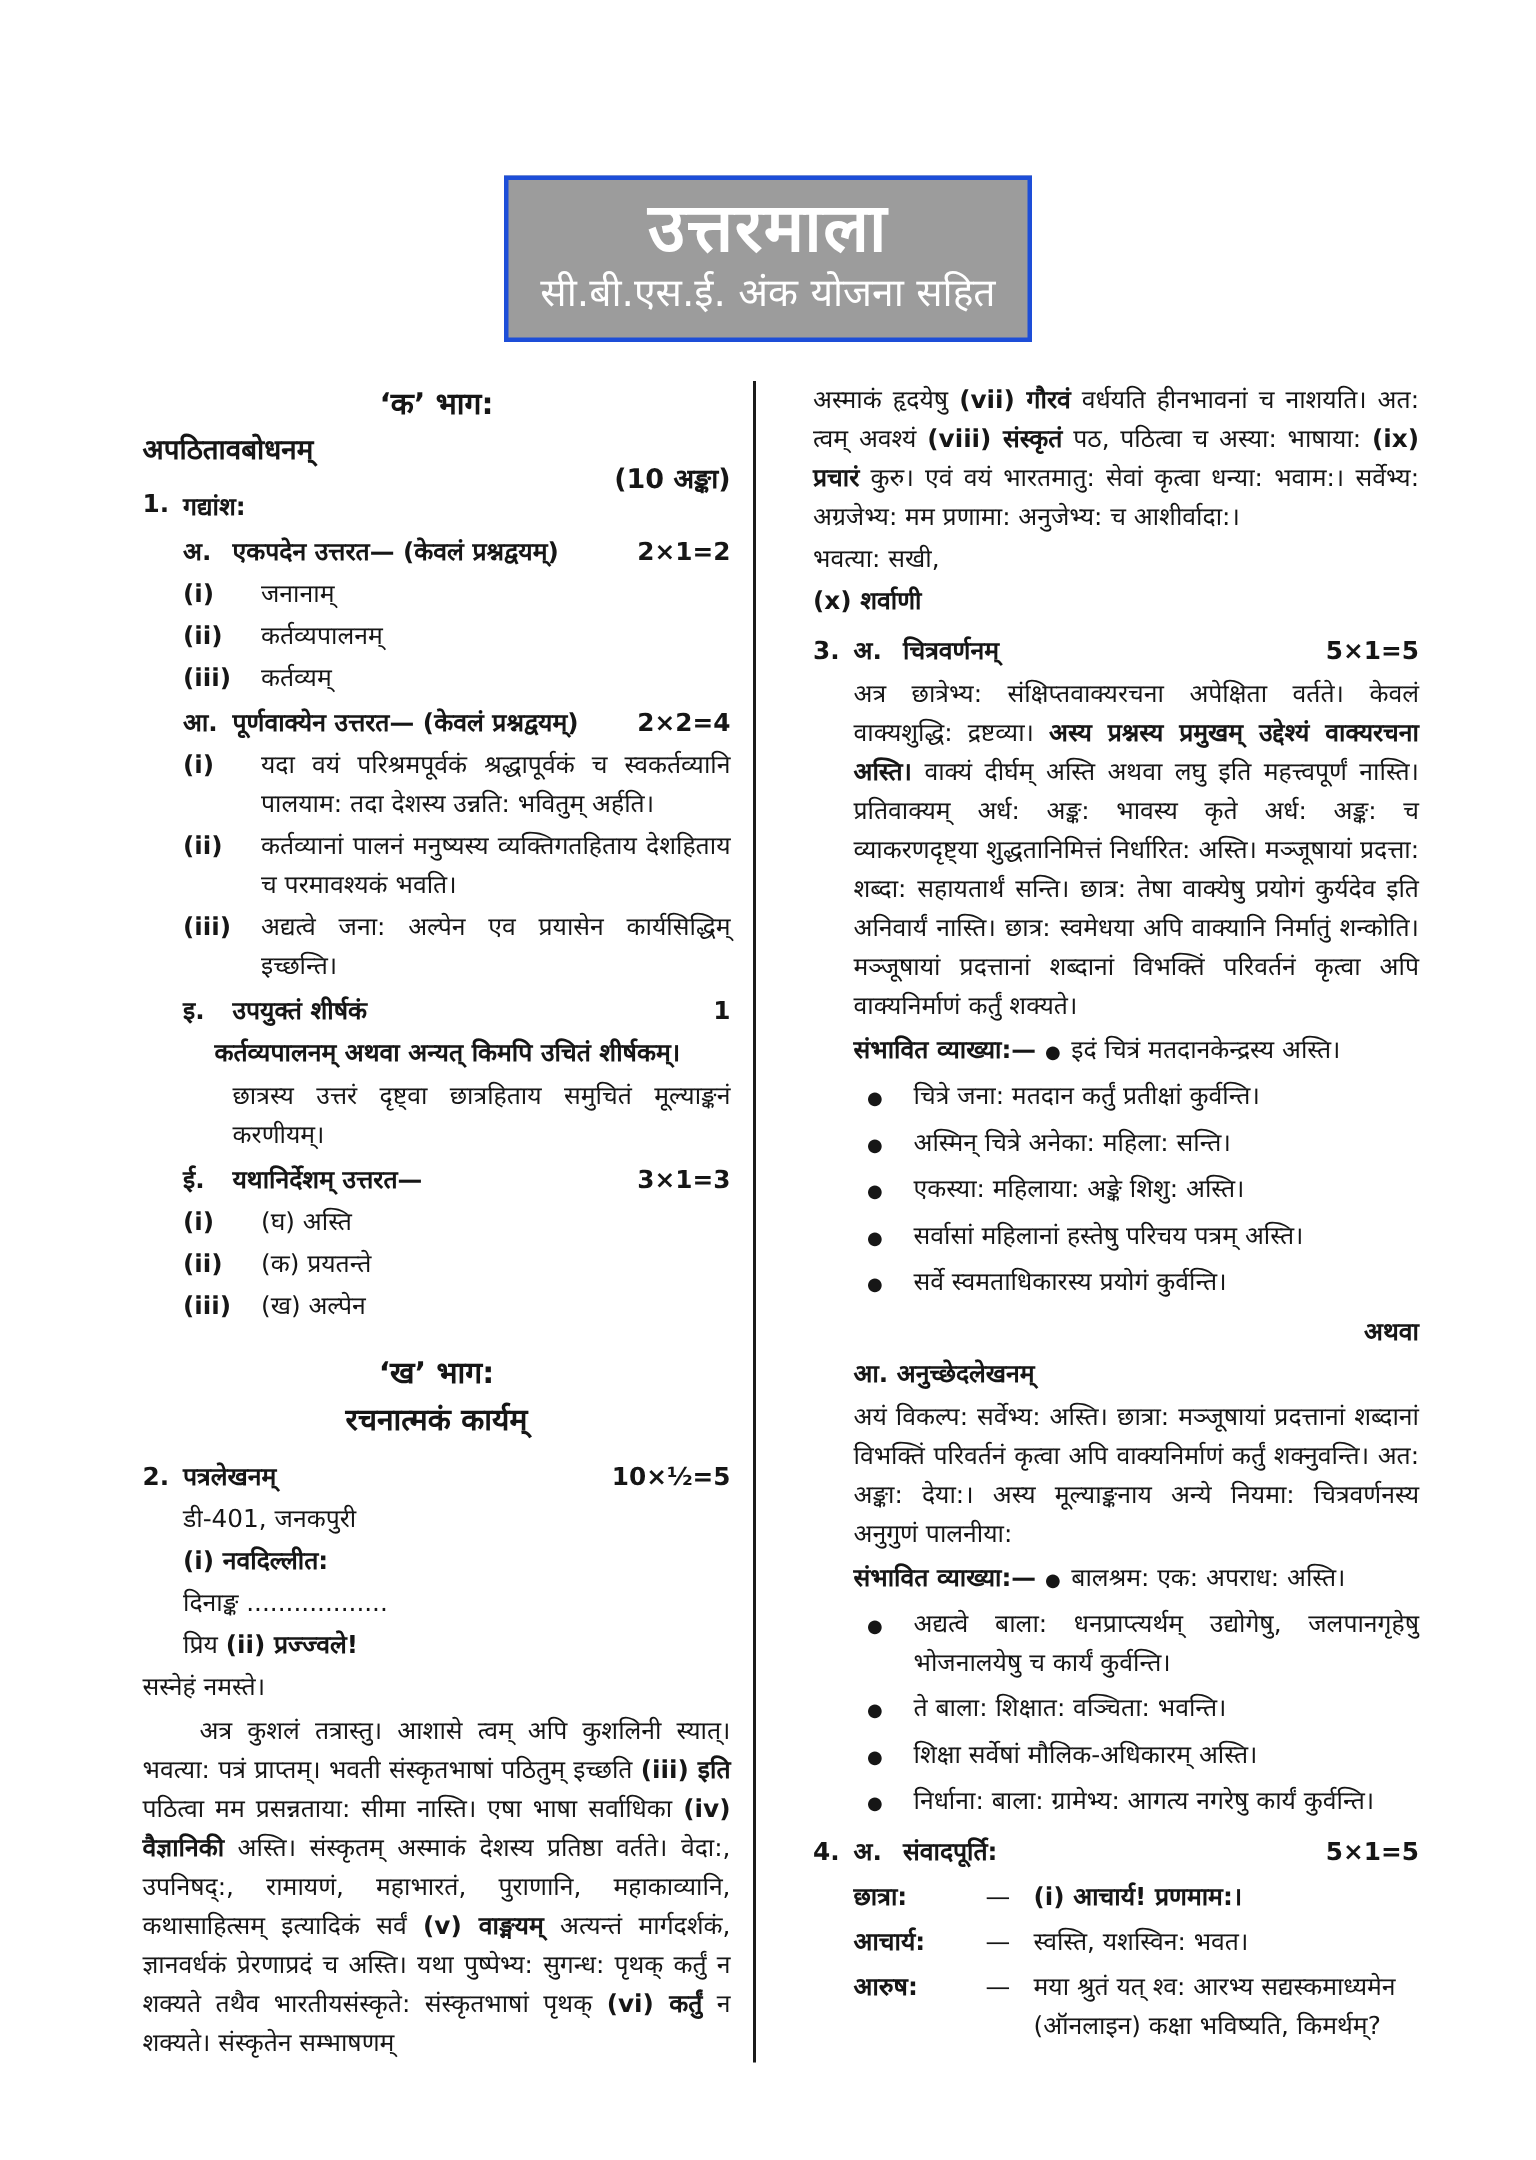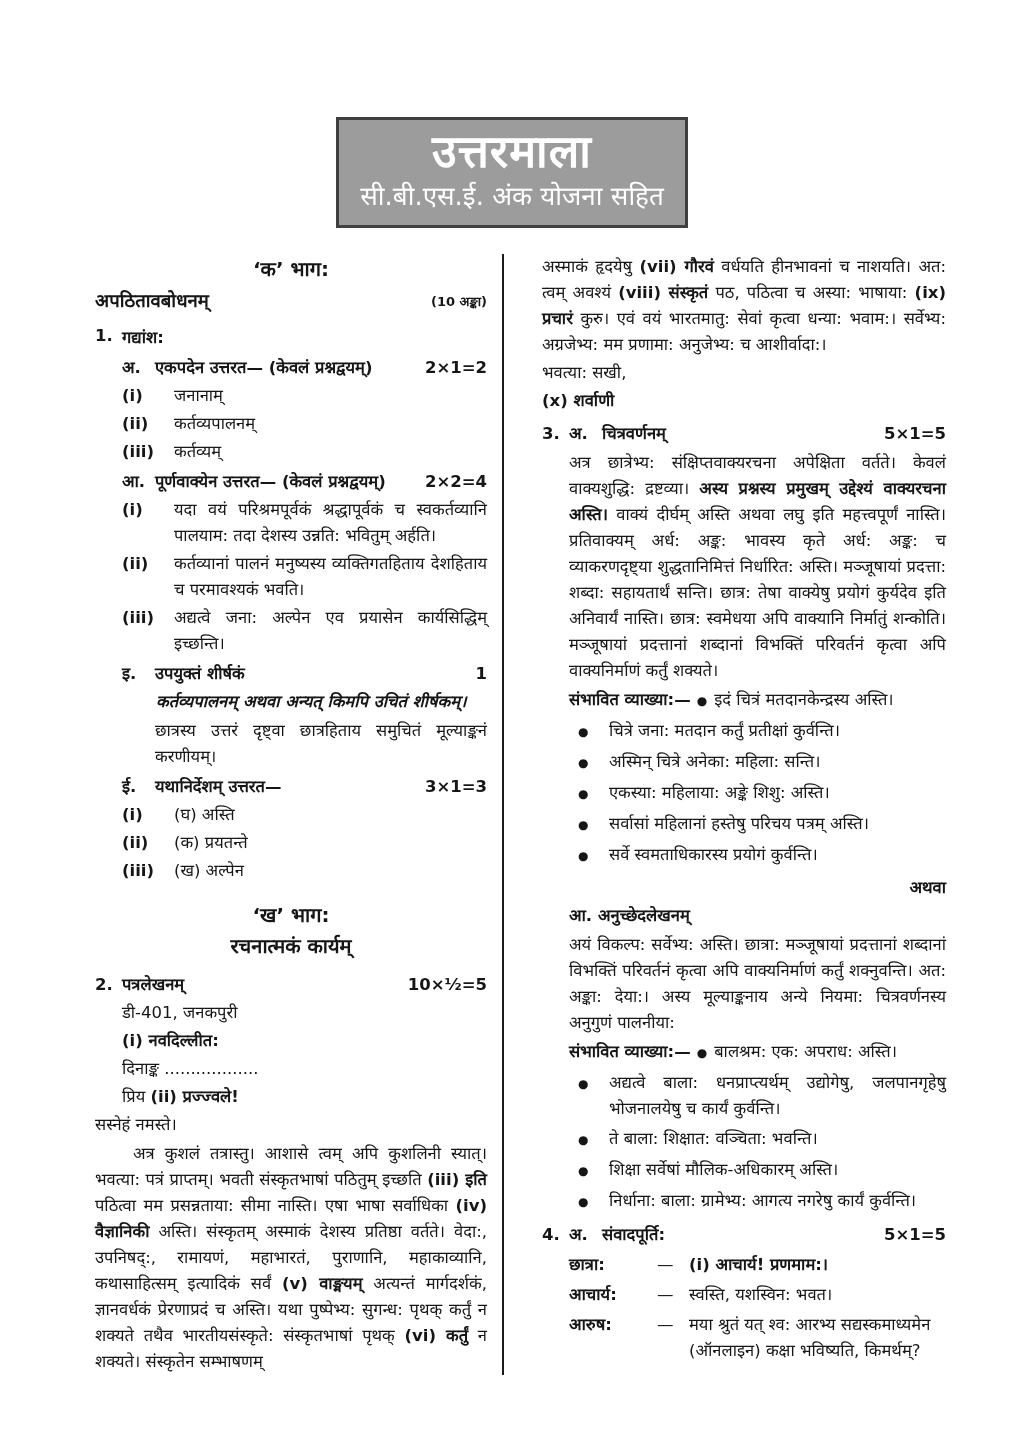--- a/index.html
+++ b/index.html
@@ -1,35 +1,35 @@
 <!DOCTYPE html>
 <html><head>
 <meta charset="utf-8">
 <style>
   * { margin:0; padding:0; box-sizing:border-box; }
   html, body { width:1024px; background:#ffffff; }
   body { height:1440px; color:#161616; font-family:"DejaVu Sans", sans-serif; overflow:hidden; }
   .page { width:1024px; height:1440px; background:#ffffff; padding-top:117px; }
 
-  .banner { width:352px; margin:0 auto; background:#9c9c9c; border:3px solid #404040;
+  .banner { width:352px; margin:0 auto; background:#9c9c9c; border:3px solid #1d4ed8;
             text-align:center; padding:7px 4px 11px; }
   .banner-title { color:#ffffff; font-size:45px; font-weight:bold; line-height:1.12; letter-spacing:1px; }
   .banner-subtitle { color:#ffffff; font-size:26px; line-height:1.3; margin-top:3px; }
 
   .columns { display:flex; align-items:stretch; padding:26px 78px 0 95px; }
   .col { font-size:16.5px; line-height:26px; }
   .col-left { width:407px; padding-right:15px; }
   .divider { width:2px; background:#1b1b1b; }
   .col-right { flex:1; padding-left:38px; }
 
   .b { font-weight:bold; }
   .center { text-align:right; }
   .head2 { font-size:20px; font-weight:bold; text-align:center; line-height:31px; }
   .subject-row { position:relative; text-align:left; font-weight:bold; font-size:18.5px; line-height:31px; }
-  .subject-row .marks-r { position:absolute; right:0; top:1px; font-size:13px; }
+  .subject-row .marks-r { position:absolute; right:0; top:19px; font-size:18px; }
 
   .qblock { display:flex; margin-top:7px; }
   .qnum { width:27px; flex-shrink:0; font-weight:bold; }
   .qbody { flex:1; min-width:0; }
 
   .shead { display:flex; margin-top:4px; }
   .shead .lab { width:33px; flex-shrink:0; font-weight:bold; }
   .shead .ttl { flex:1; font-weight:bold; }
   .shead .mk  { font-weight:bold; padding-left:6px; white-space:nowrap; }
 
@@ -114,21 +114,21 @@
           <div class="ans">
             <span class="n">(iii)</span>
             <span class="t">अद्यत्वे जना: अल्पेन एव प्रयासेन कार्यसिद्धिम् इच्छन्ति।</span>
           </div>
 
           <div class="shead">
             <span class="lab">इ.</span>
             <span class="ttl">उपयुक्तं शीर्षकं</span>
             <span class="mk">1</span>
           </div>
-          <div class="line b" style="margin-left:34px;font-style:italic;">कर्तव्यपालनम् अथवा अन्यत् किमपि उचितं शीर्षकम्।</div>
+          <div class="line b" style="margin-left:21px;">कर्तव्यपालनम् अथवा अन्यत् किमपि उचितं शीर्षकम्।</div>
           <div class="para" style="margin-left:33px;">छात्रस्य उत्तरं दृष्ट्वा छात्रहिताय समुचितं मूल्याङ्कनं करणीयम्।</div>
 
           <div class="shead">
             <span class="lab">ई.</span>
             <span class="ttl">यथानिर्देशम् उत्तरत—</span>
             <span class="mk">3×1=3</span>
           </div>
           <div class="ans">
             <span class="n">(i)</span>
             <span class="t">(घ) अस्ति</span>

